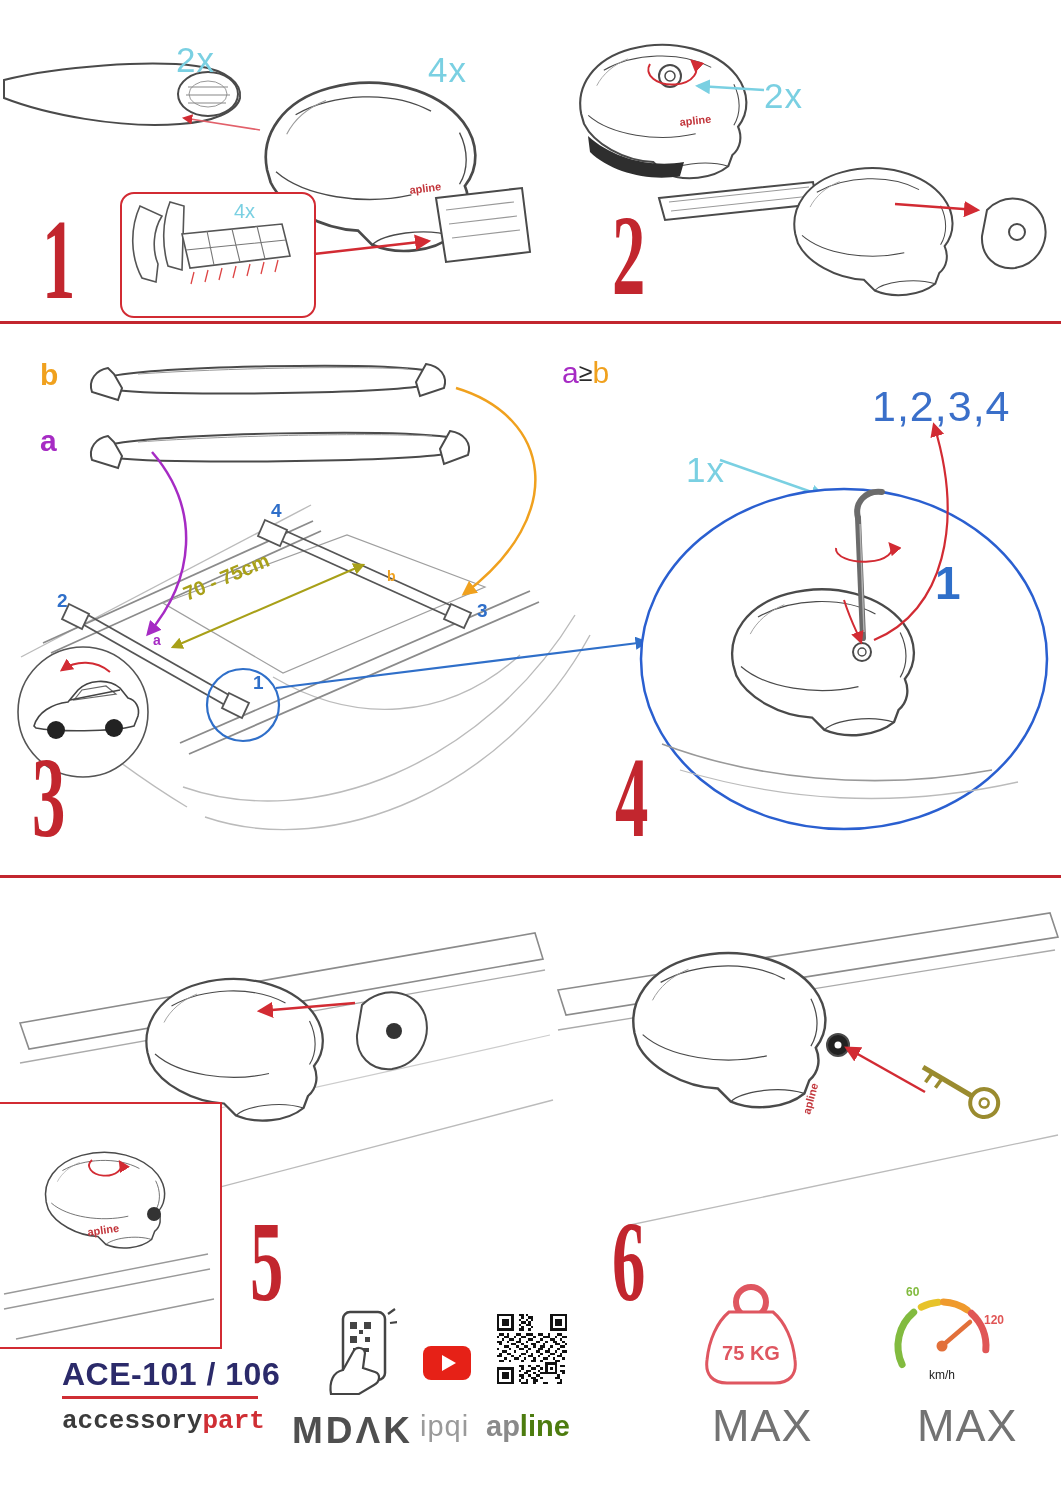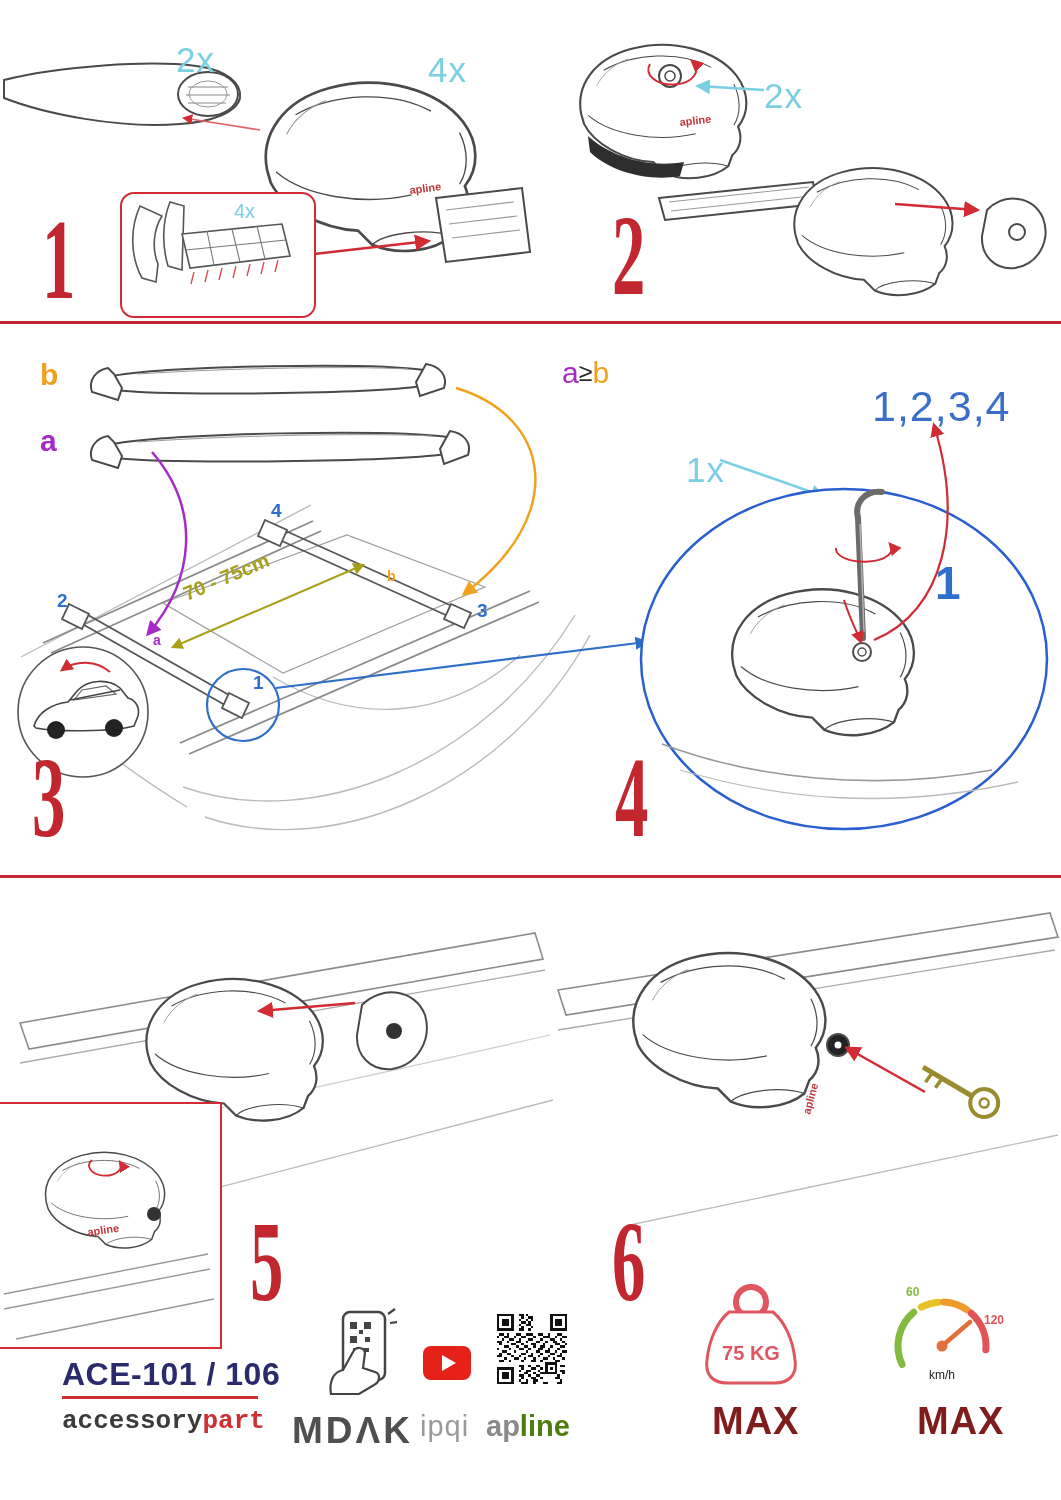--- a/index.html
+++ b/index.html
@@ -19,21 +19,21 @@
   .balabel{font-size:30px;font-weight:700}
   .lab-a{color:#a62bc4}.lab-b{color:#f0a11e}
   .model{font-size:32px;font-weight:700;color:#2b2a6a;letter-spacing:.5px}
   .modelline{height:3px;background:#cf2e34;width:196px}
   .brand{font-family:"Liberation Mono",monospace;font-weight:700;font-size:26px;color:#3b3b3b}
   .brand .red{color:#cf2e34}
   .mdak{font-size:37px;font-weight:700;color:#4f4f4f;letter-spacing:3px}
   .ipqi{font-size:29px;color:#9a9a9a;letter-spacing:1px}
   .apline{font-size:29px;font-weight:700;color:#8a8a8a}
   .apline .red{color:#4d7c0f}
-  .max{font-size:38px;font-weight:700;color:#7f1d1d;letter-spacing:1px}
+  .max{font-size:45px;font-weight:400;color:#737373;letter-spacing:1px}
   svg text{font-family:"Liberation Sans",sans-serif}
   .bluelab{fill:#2f6fc9;font-weight:700;font-size:19px}
   .marklab-a{fill:#a62bc4;font-weight:700;font-size:14px}
   .marklab-b{fill:#f0a11e;font-weight:700;font-size:14px}
   .olive{fill:#a8a018;font-weight:700;font-size:20px}
   .logotxt{fill:#c2363c;font-size:11px;font-weight:700}
 </style>
 </head>
 <body>
 

